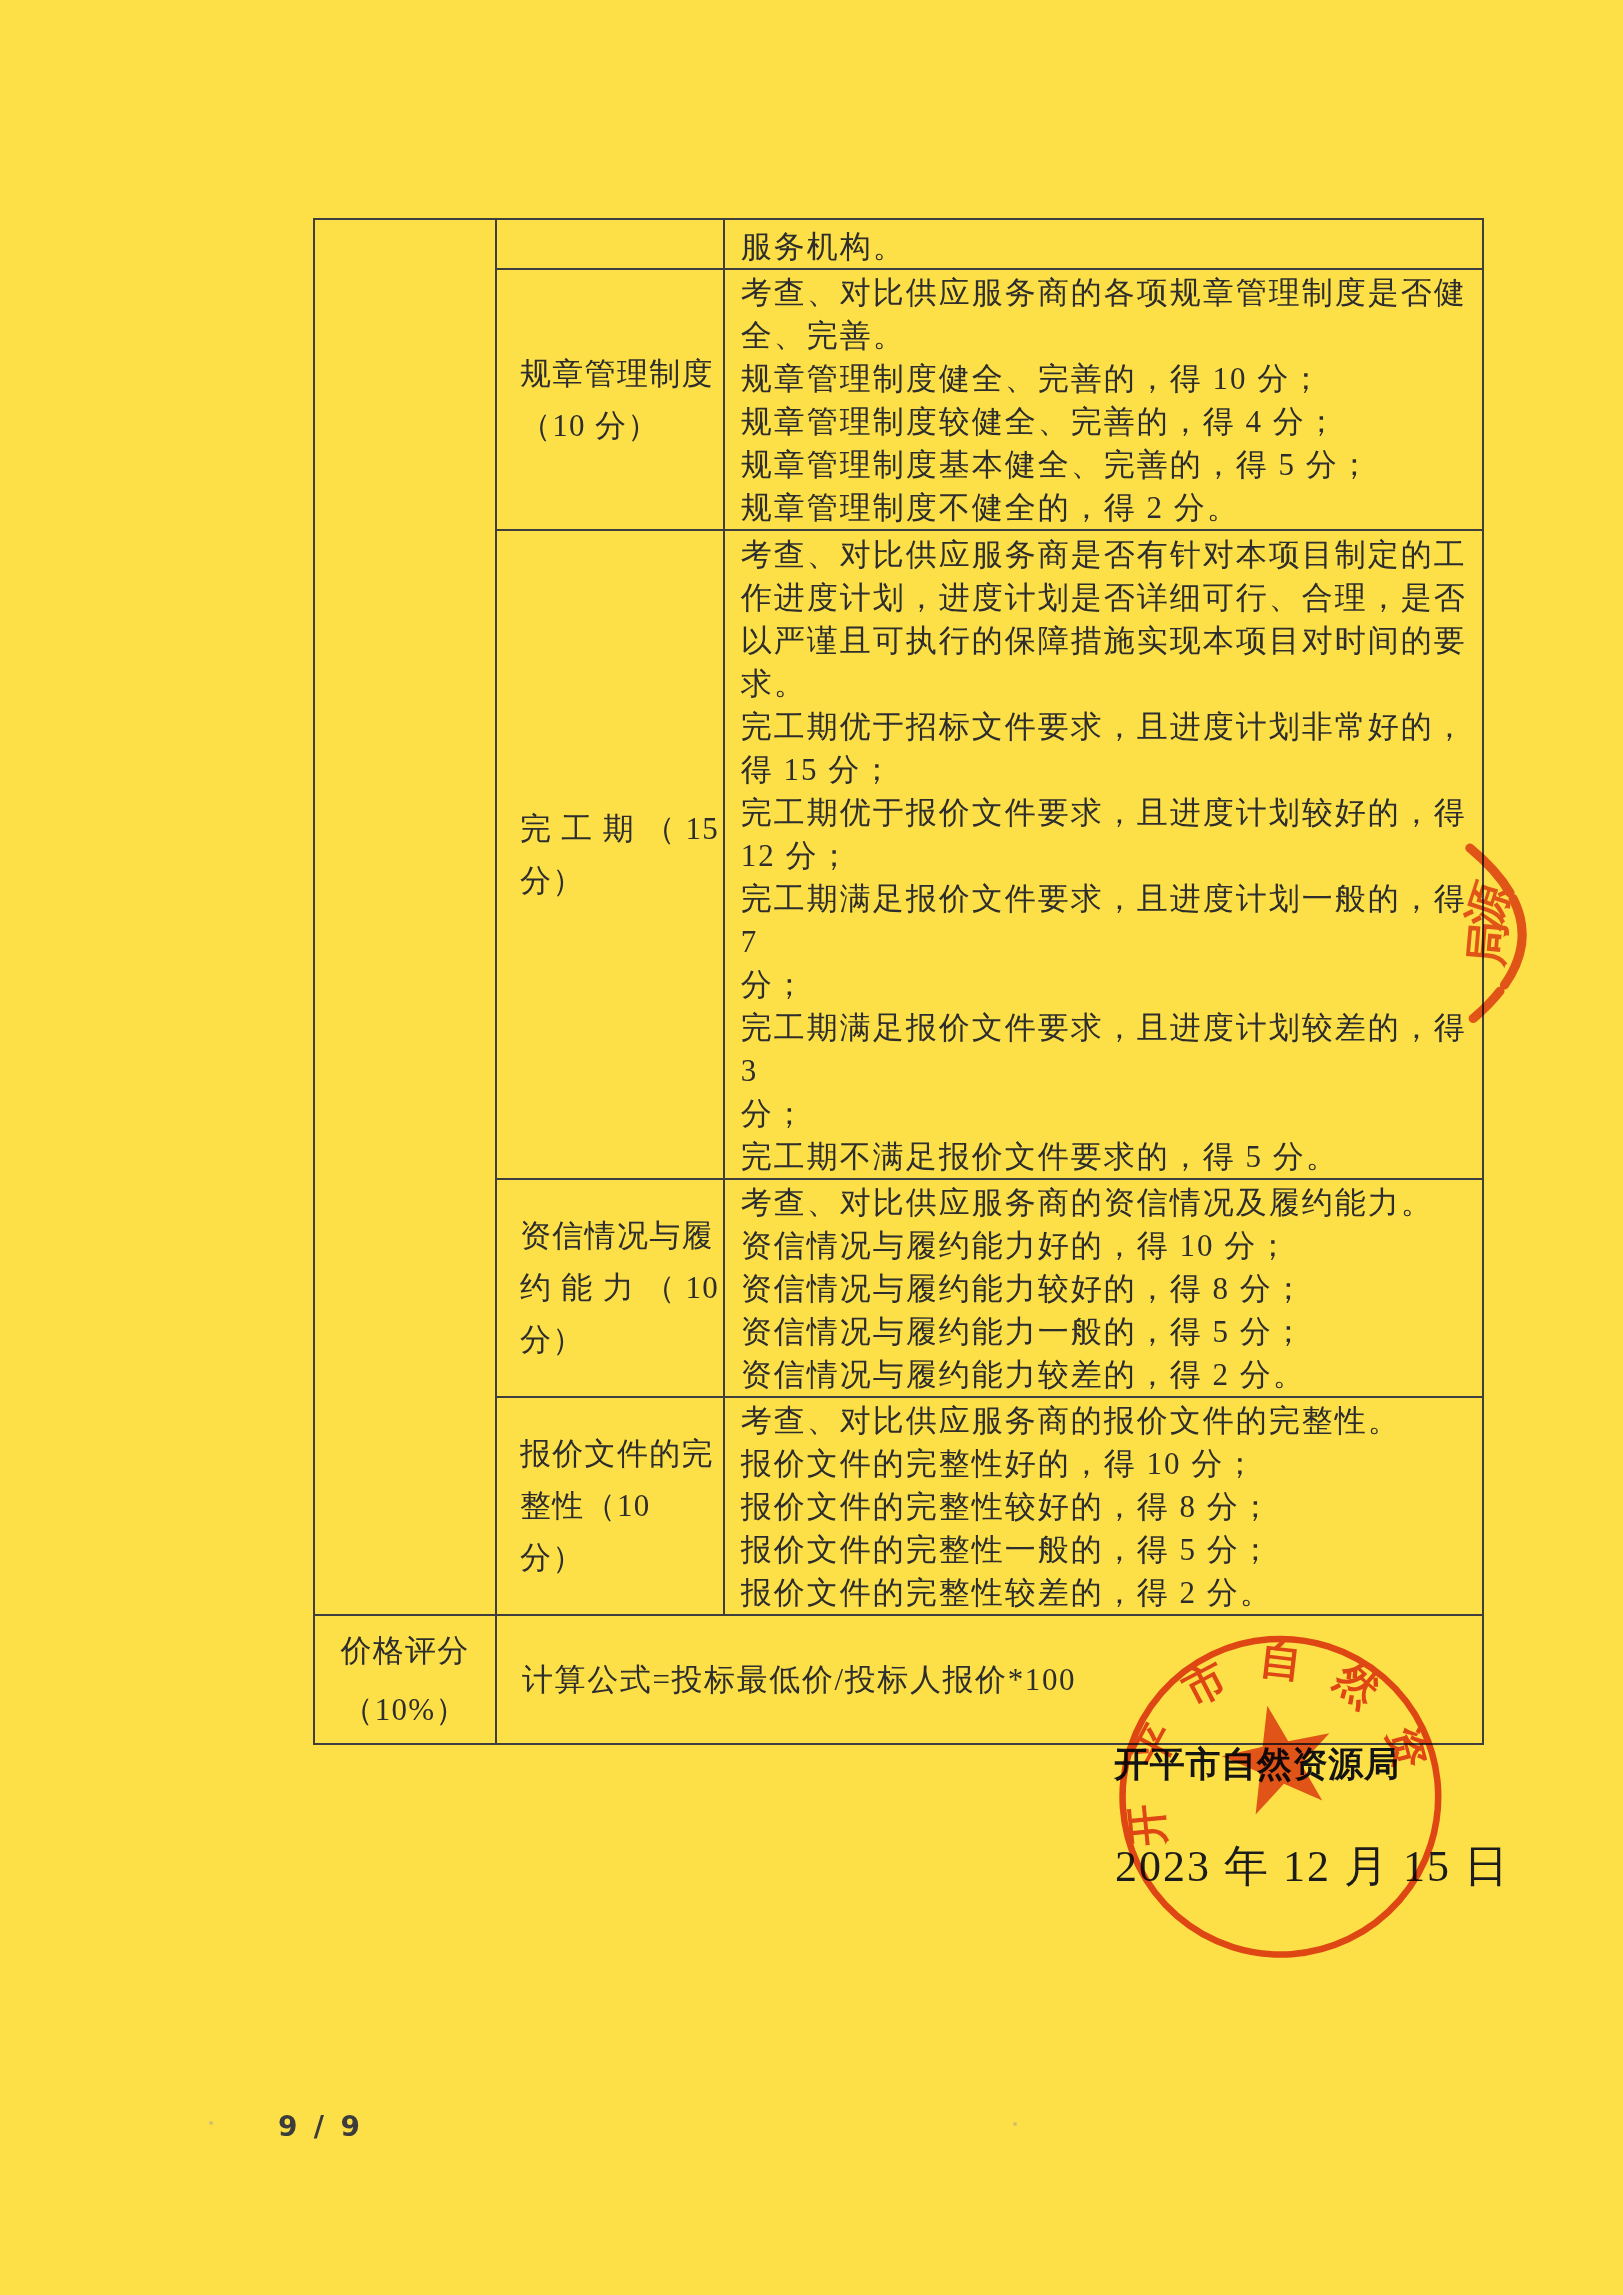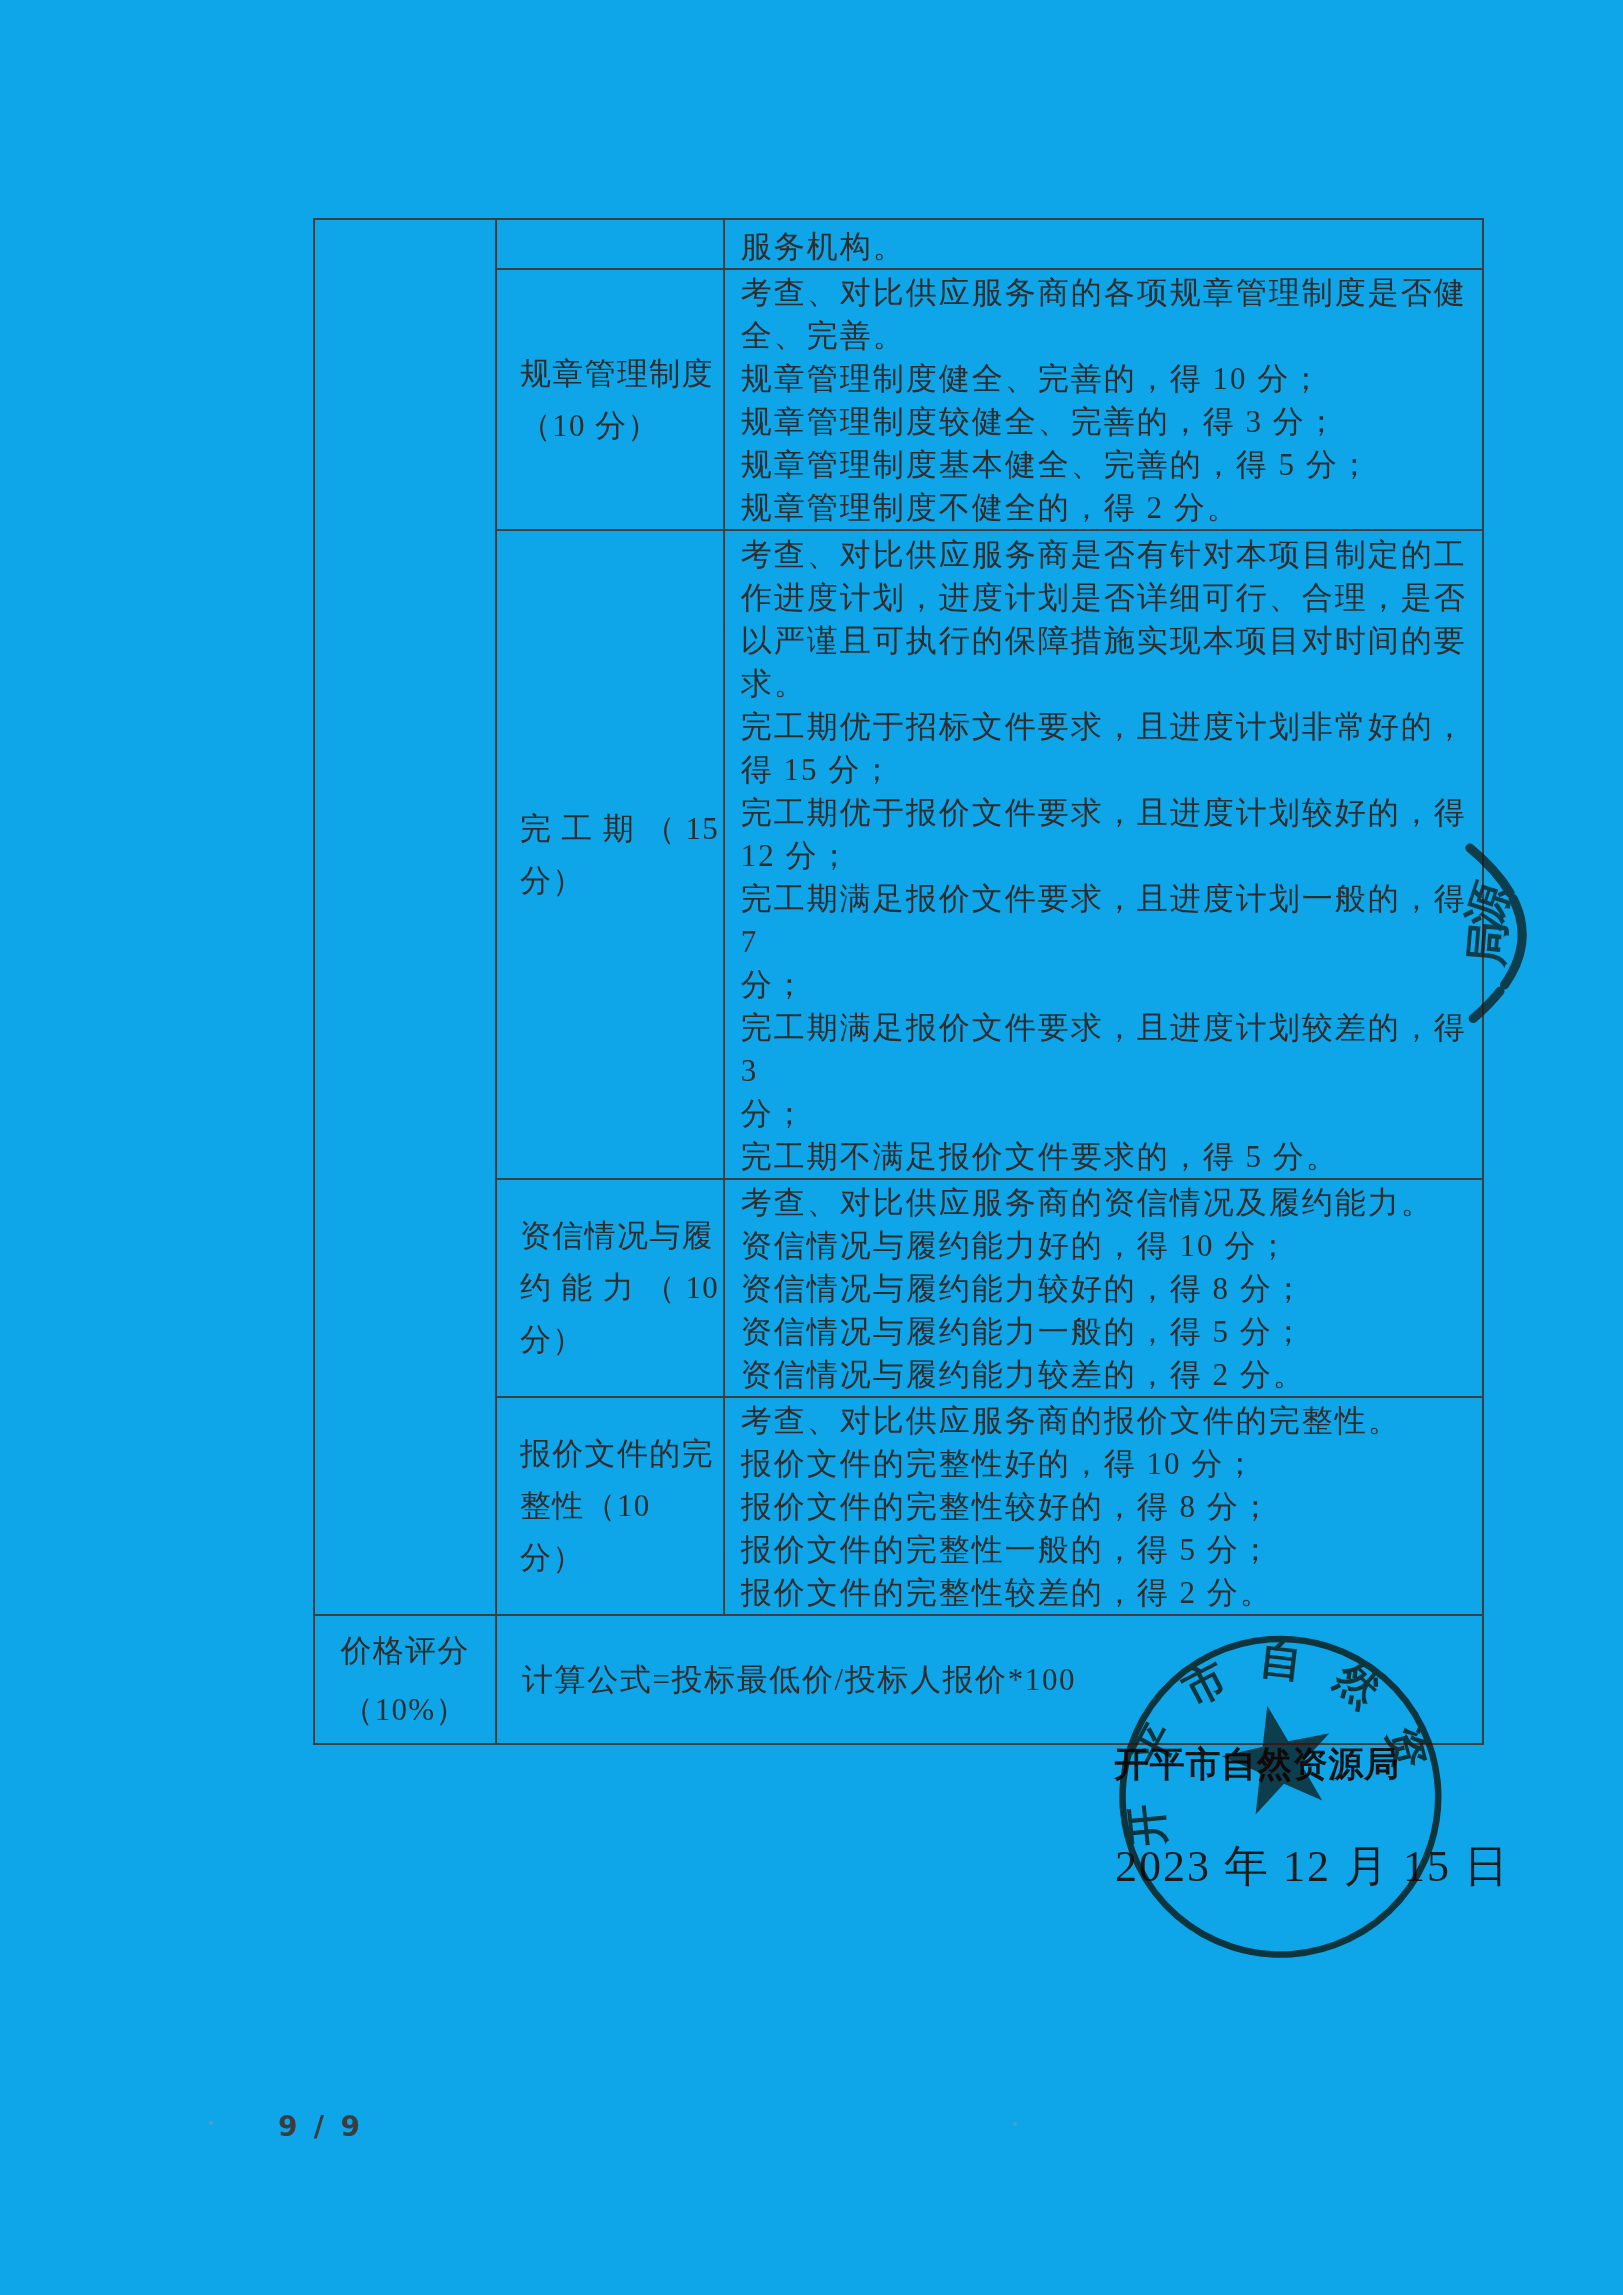--- a/index.html
+++ b/index.html
@@ -1,19 +1,19 @@
 <!DOCTYPE html>
 <html style="font-size:10.5px"><head>
 <meta charset="utf-8">
 <style>
   * { margin:0; padding:0; box-sizing:border-box; }
   html,body { background:#d8d8d8; }
   .page {
     position:relative; width:1623px; height:2295px;
-    background:#0ea5e9; overflow:hidden;
+    background:#fde047; overflow:hidden;
     font-family:"Liberation Serif","DejaVu Serif",serif;
     color:#2d2d2d;
   }
   table.eval-table {
     position:absolute; left:313px; top:218px; width:1170px;
     border-collapse:collapse; table-layout:fixed;
   }
   table.eval-table td { border:2.6px solid #3e3e3e; }
   tr.r0 { height:47px; }
   tr.r1 { height:261px; }
@@ -77,21 +77,21 @@
     </tr>
     <tr class="r1">
       <td class="label-cell">
         <div>规章管理制度</div>
         <div>（10 分）</div>
       </td>
       <td class="desc-cell">
         <div>考查、对比供应服务商的各项规章管理制度是否健</div>
         <div>全、完善。</div>
         <div>规章管理制度健全、完善的，得 10 分；</div>
-        <div>规章管理制度较健全、完善的，得 3 分；</div>
+        <div>规章管理制度较健全、完善的，得 4 分；</div>
         <div>规章管理制度基本健全、完善的，得 5 分；</div>
         <div>规章管理制度不健全的，得 2 分。</div>
       </td>
     </tr>
     <tr class="r2">
       <td class="label-cell">
         <div>完 工 期 （ 15</div>
         <div>分）</div>
       </td>
       <td class="desc-cell">

